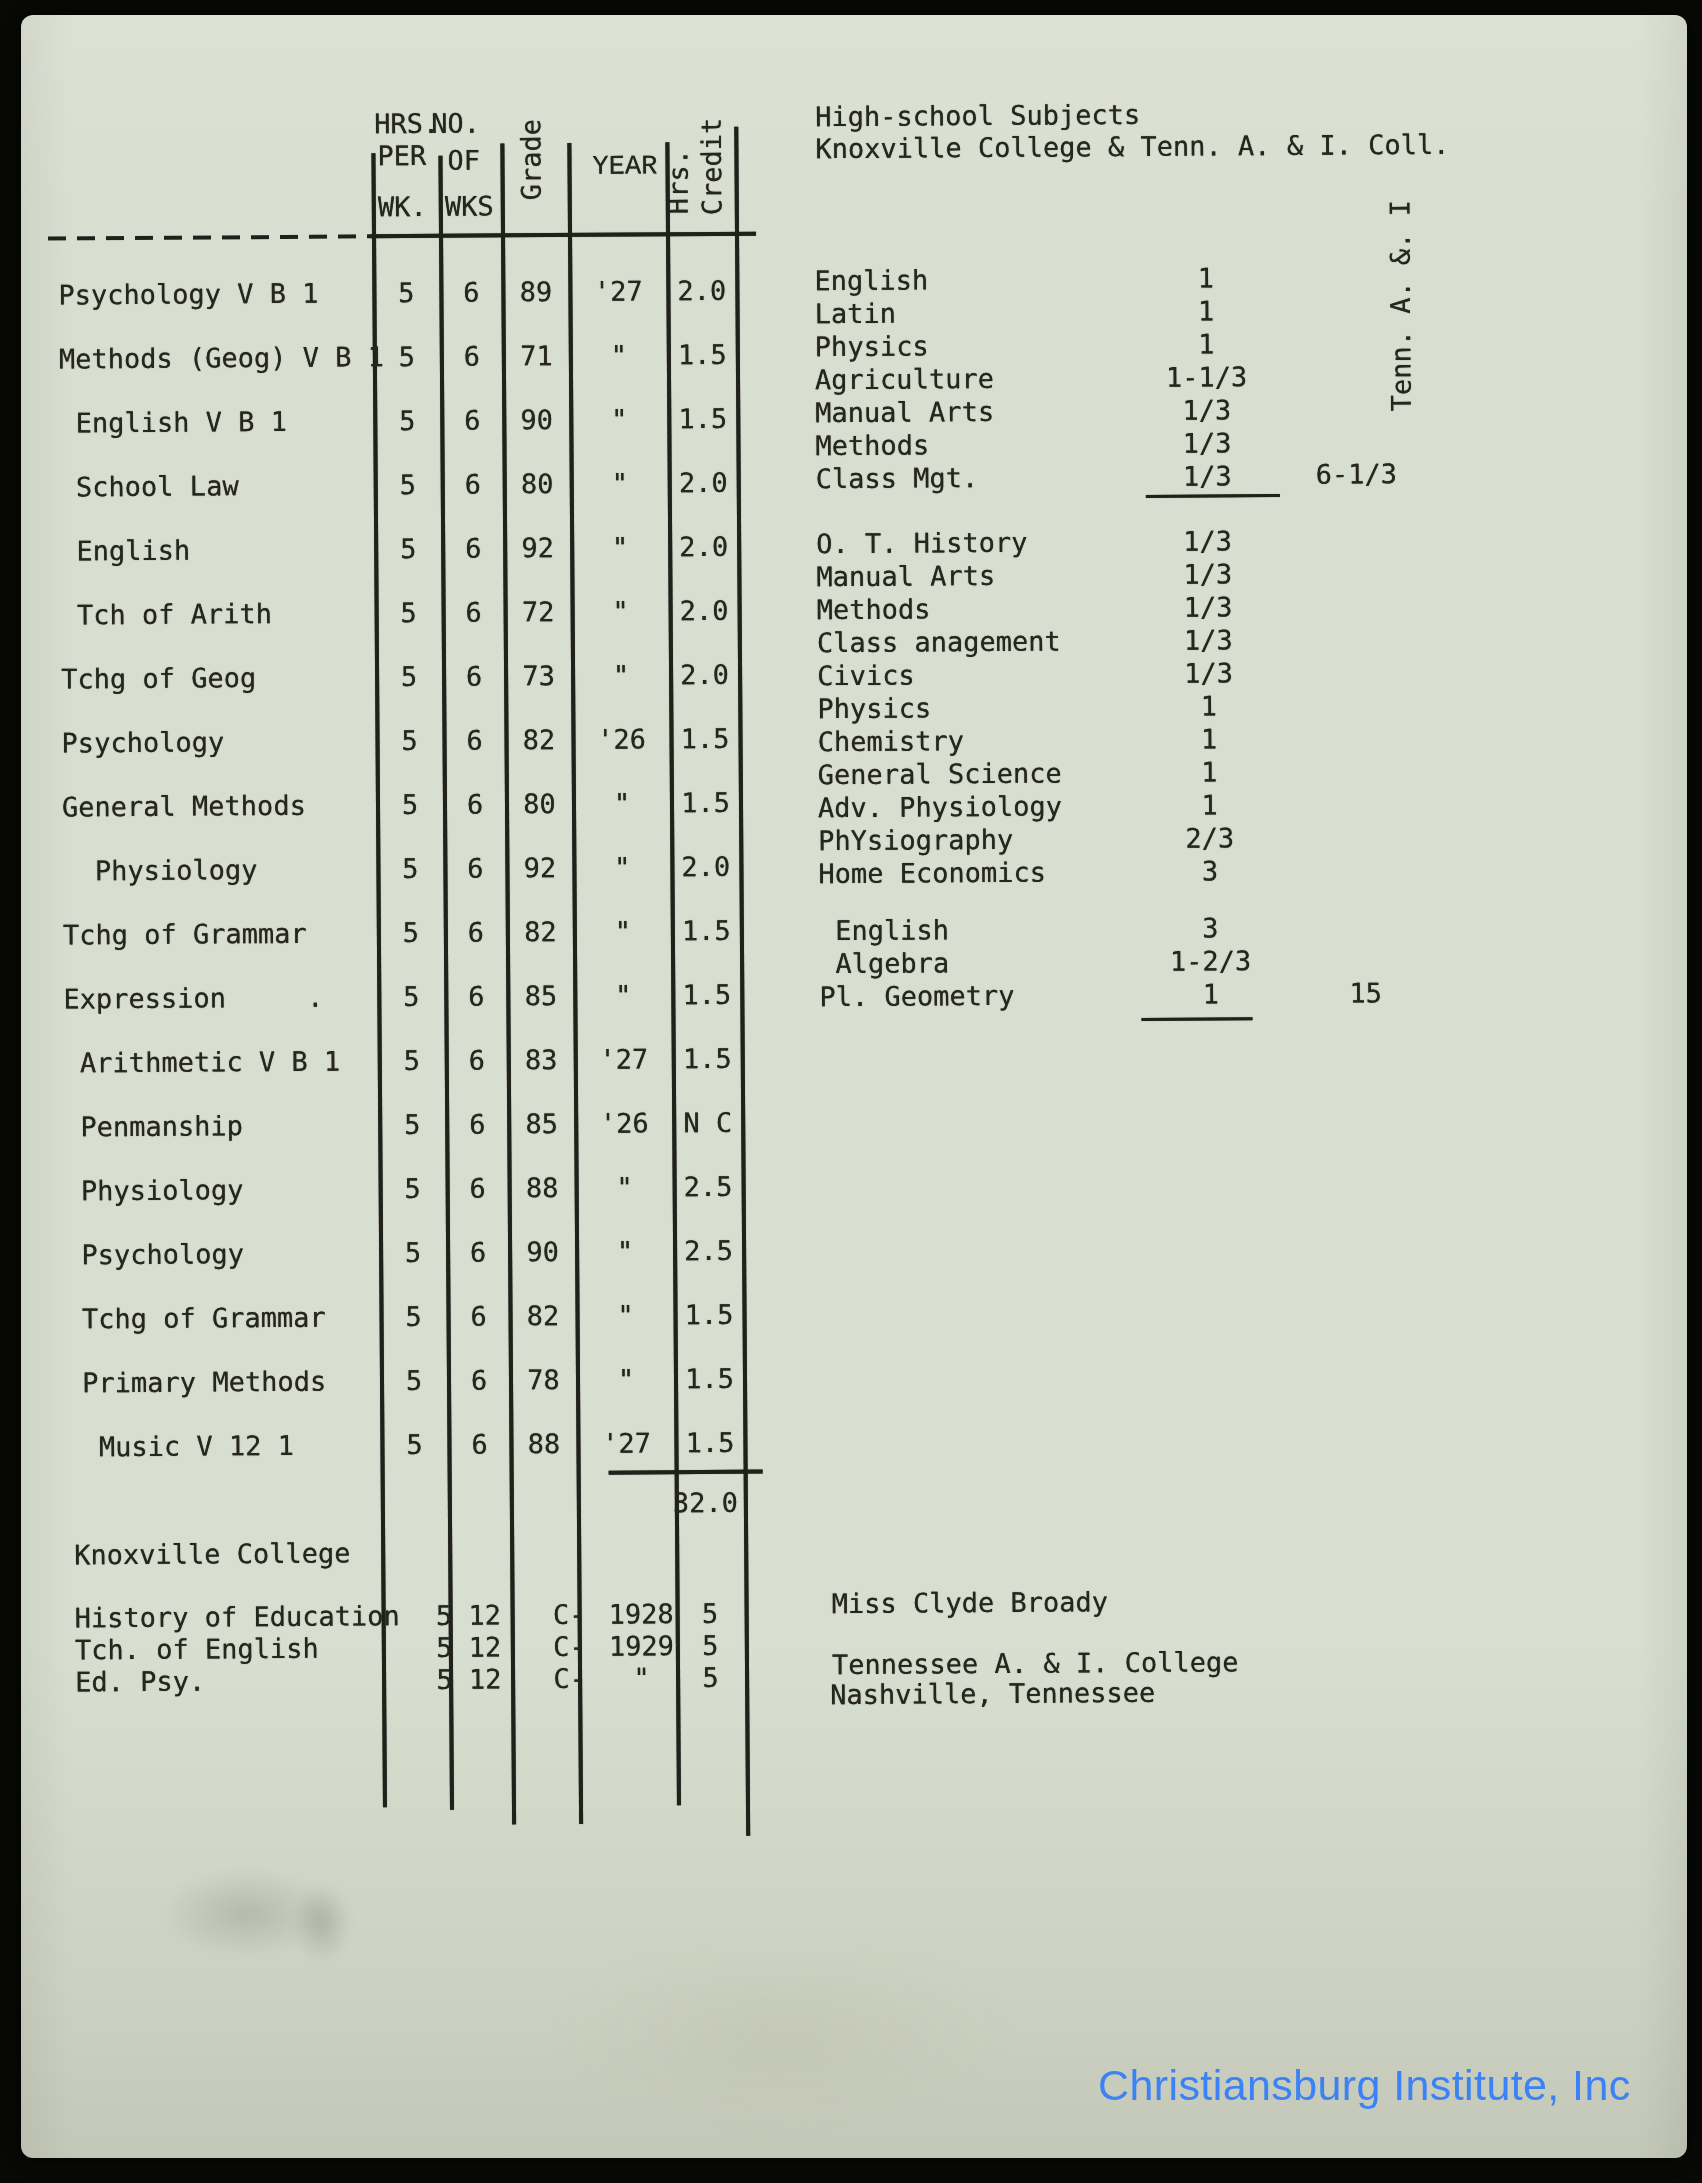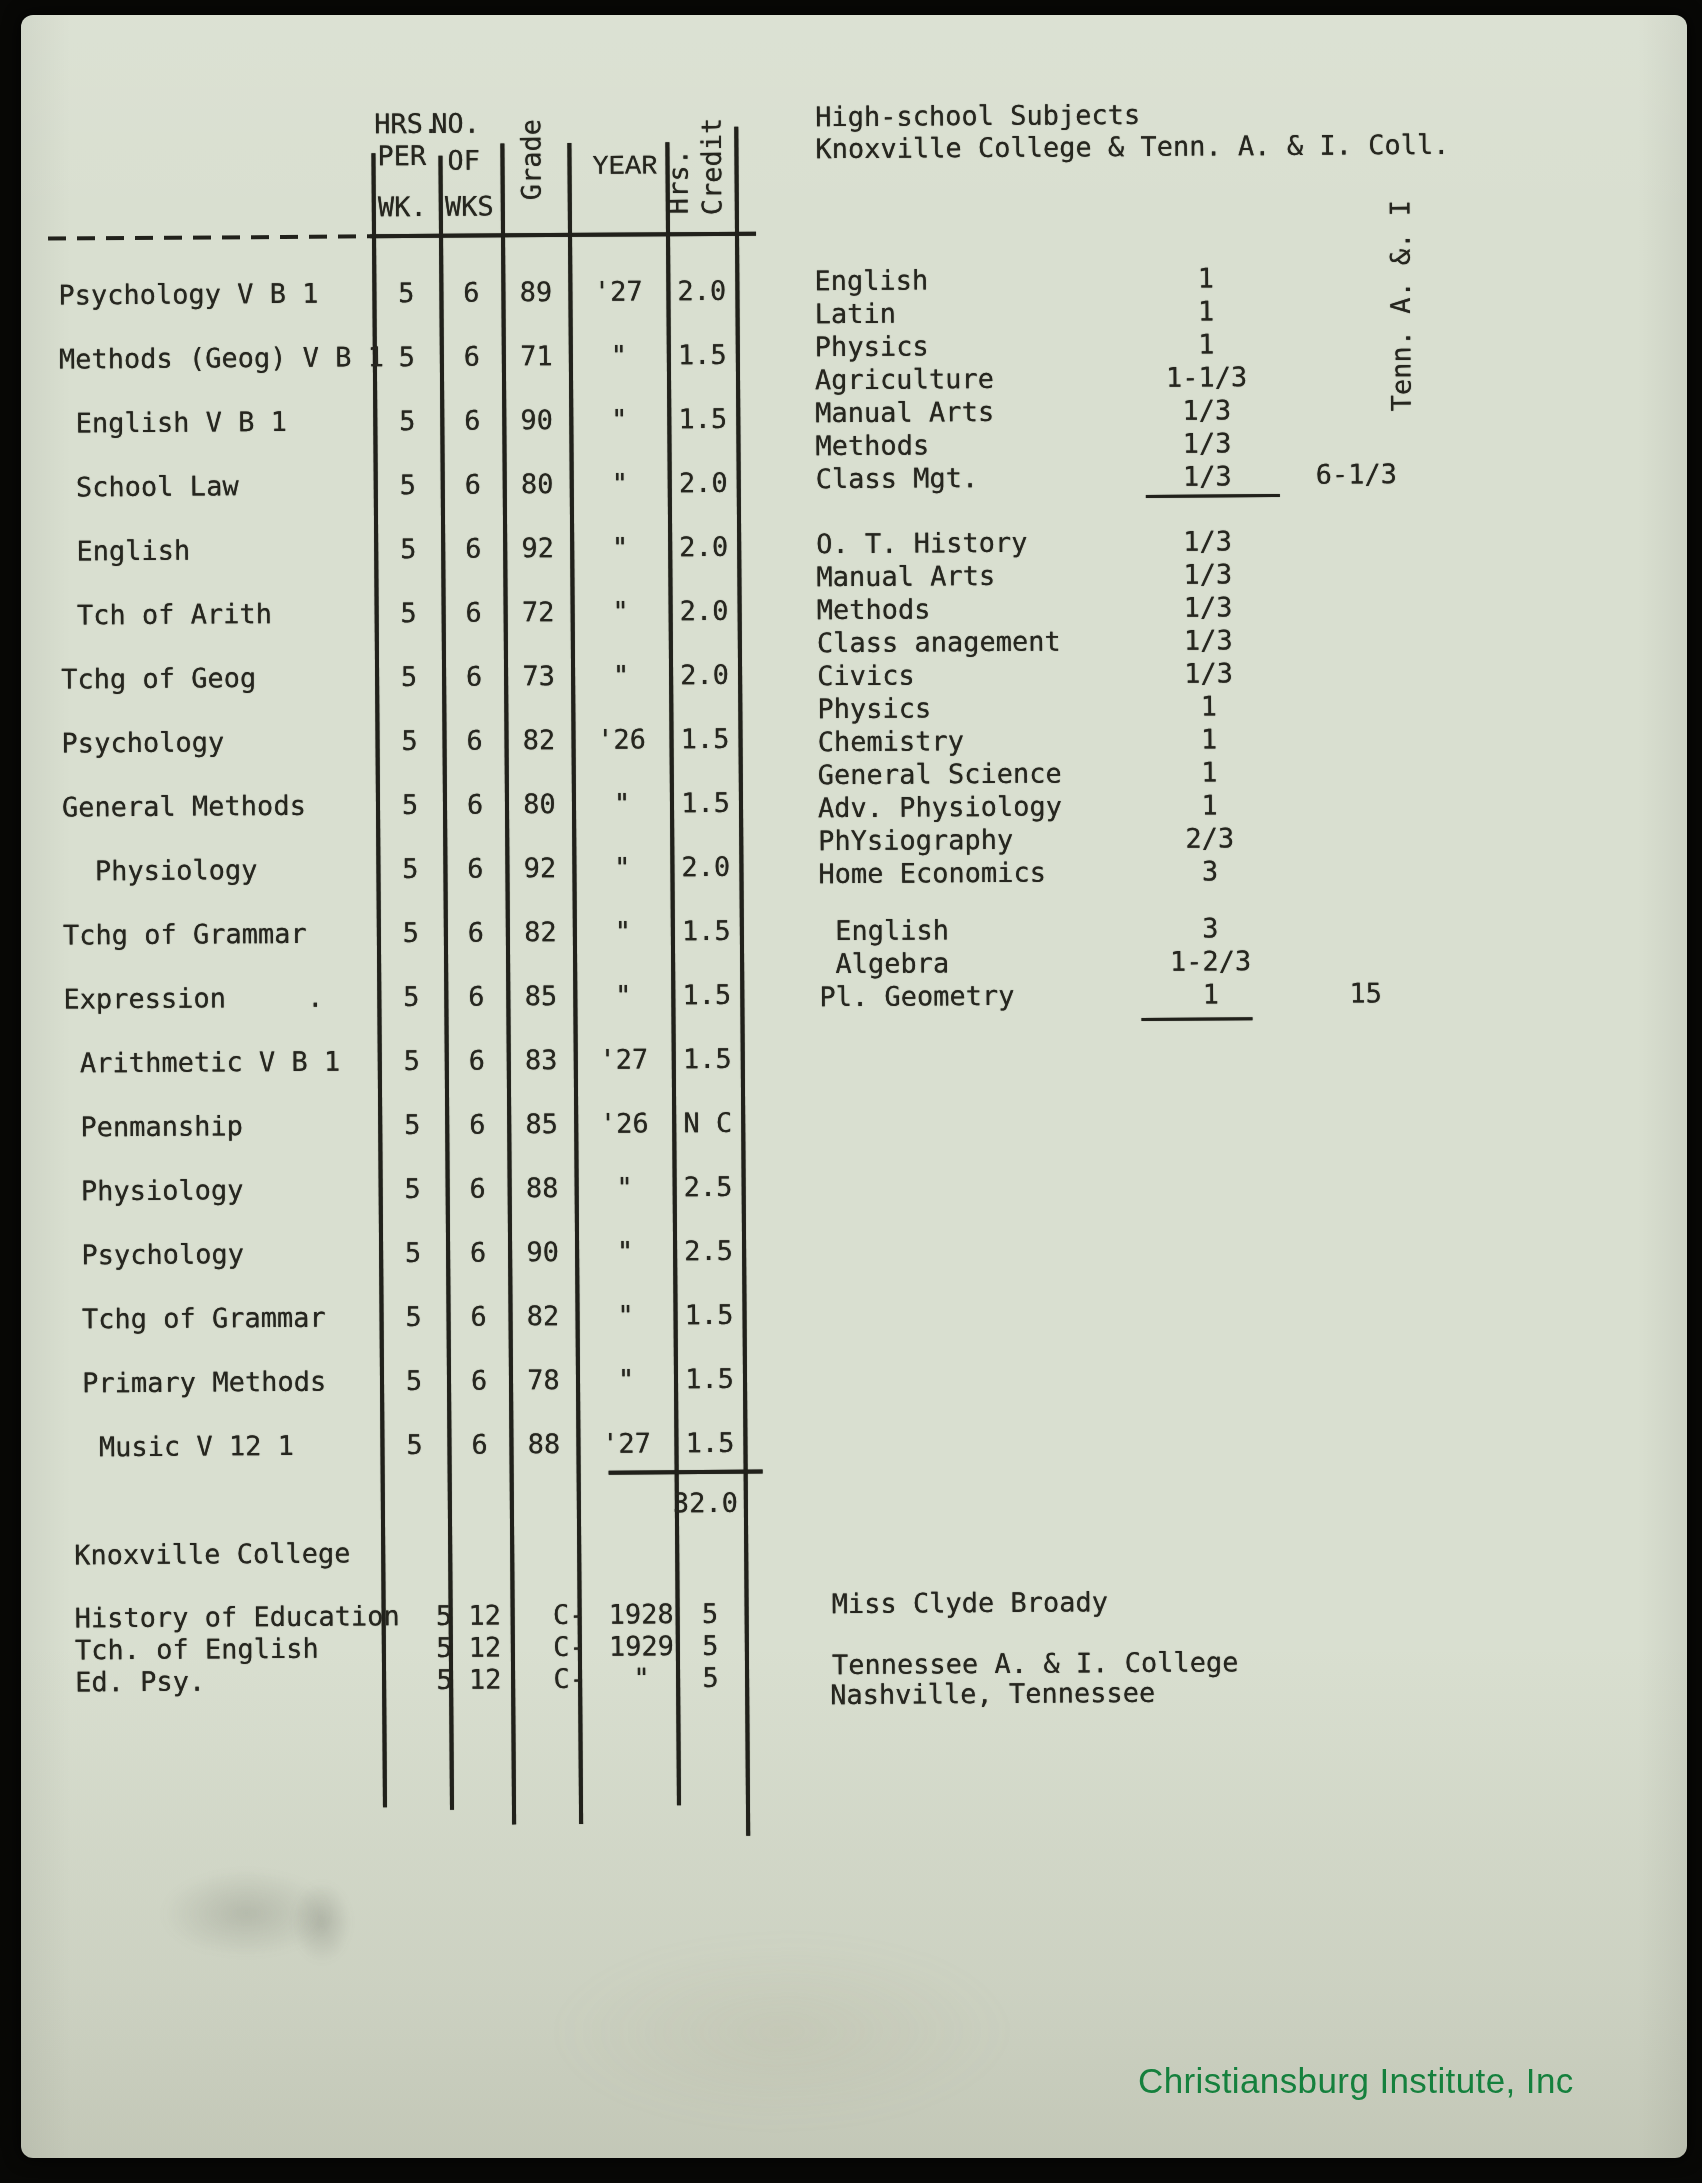--- a/index.html
+++ b/index.html
@@ -47,22 +47,22 @@
   .k2{width:42px;flex:none;text-align:center;}
   .k3{width:45px;flex:none;margin-left:41px;text-align:center;}
   .k4{width:99px;flex:none;text-align:center;}
   .k5{width:39px;flex:none;text-align:center;}
   
   .grp{position:absolute;left:820px;}
   .hrow{display:flex;height:33px;align-items:center;white-space:pre;text-shadow:0 0 0.9px rgba(38,38,30,0.85);}
   .gn{width:324px;flex:none;}
   .gv{width:135px;flex:none;text-align:center;}
   .watermark{
-    position:absolute;left:1138px;top:2061px;
-    font-family:"Liberation Sans", sans-serif;font-size:35px;color:#15803d;
+    position:absolute;left:1098px;top:2061px;
+    font-family:"Liberation Sans", sans-serif;font-size:43px;color:#3b82f6;
     letter-spacing:0.4px;white-space:pre;
   }
   .smudge{position:absolute;border-radius:50%;pointer-events:none;}
   .sm1{left:154px;top:1864px;width:173px;height:90px;
        background:radial-gradient(ellipse, rgba(78,80,70,0.20) 0%, rgba(78,80,70,0) 70%);filter:blur(3px);}
   .sm2{left:286px;top:1877px;width:60px;height:83px;
        background:radial-gradient(ellipse, rgba(70,72,64,0.22) 0%, rgba(70,72,64,0) 70%);filter:blur(3px);}
   .sm3{left:542px;top:1933px;width:466px;height:196px;
        background:radial-gradient(ellipse, rgba(150,142,112,0.10) 0%, rgba(150,142,112,0) 70%);filter:blur(9px);}
 </style>

